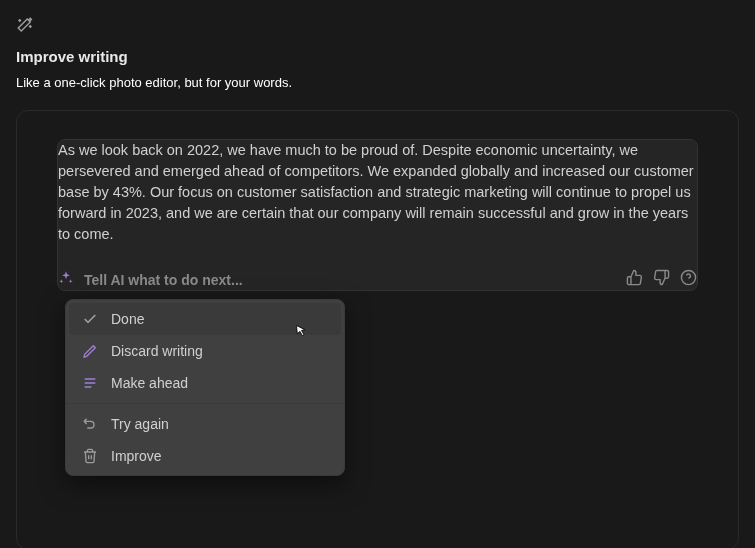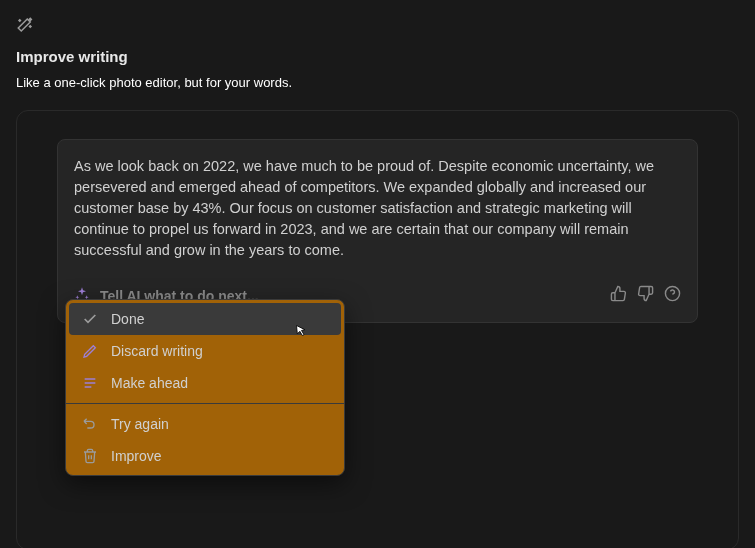--- a/index.html
+++ b/index.html
@@ -41,21 +41,20 @@
       border-radius: 12px;
       padding: 28px 40px;
       background: #191919;
       position: relative;
       height: 440px;
     }
     .content-box {
       background: #252525;
       border: 1px solid #333;
       border-radius: 8px;
-      padding: 16px;
     }
     .paragraph {
       font-size: 14.5px;
       line-height: 1.45;
       color: #d0d0d0;
       margin-bottom: 24px;
     }
     .input-row {
       display: flex;
       align-items: center;
@@ -78,21 +77,21 @@
       align-items: center;
     }
     .feedback-icons span {
       cursor: pointer;
     }
     .dropdown {
       position: absolute;
       left: 48px;
       top: 188px;
       width: 280px;
-      background: #a16207;
+      background: #404040;
       border: 1px solid #3a3a3a;
       border-radius: 8px;
       box-shadow: 0 8px 24px rgba(0,0,0,0.5);
       overflow: hidden;
       padding: 3px 0;
     }
     .dropdown-item {
       display: flex;
       align-items: center;
       gap: 12px;

